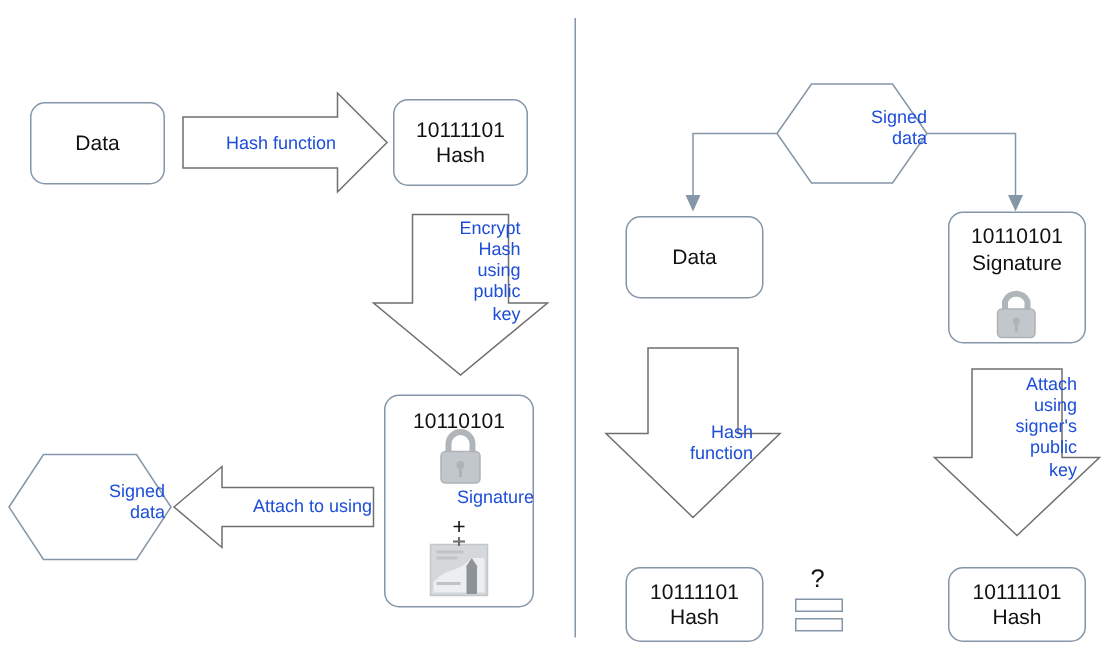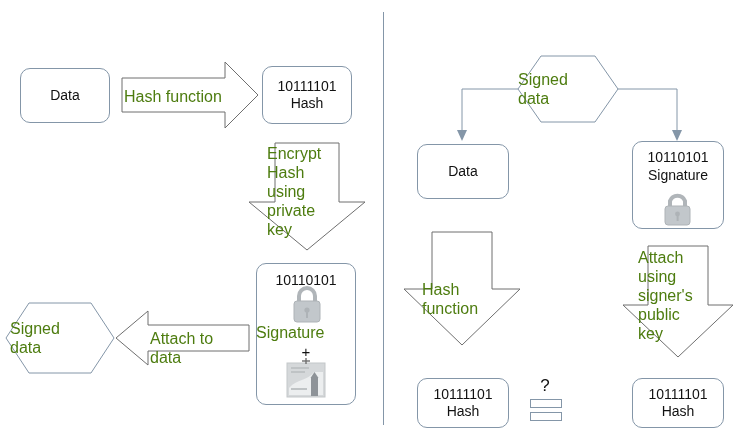--- a/index.html
+++ b/index.html
@@ -28,23 +28,23 @@
   }
   .rbox .ln{display:block;}
 
   svg{position:absolute;left:0;top:0;overflow:visible;}
   .stroke{fill:none;stroke:#8496a8;stroke-width:1;}
   .arrowShape{fill:#ffffff;stroke:#6f6f6f;stroke-width:1;}
   .hexShape{fill:#ffffff;stroke:#8496a8;stroke-width:1;}
 
   .lbl{
     position:absolute;
-    font-size:16px;
-    color:#4d7c0f;
-    text-align:left;
+    font-size:12px;
+    color:#1d4ed8;
+    text-align:right;
     line-height:1.18;
     white-space:pre-line;
   }
 
   .divider{
     position:absolute;
     left:383px;top:12px;
     width:1px;height:413px;
     background:#8496a8;
   }
@@ -86,21 +86,21 @@
     <span class="ln">10111101</span>
     <span class="ln">Hash</span>
   </div>
 
   <svg width="745" height="440">
     <polygon class="arrowShape" points="275,143 339,143 339,202 365,202 307,250 249,202 275,202"></polygon>
   </svg>
   <div class="lbl" style="left:267px;top:145px;width:80px;">Encrypt
 Hash
 using
-private
+public
 key</div>
 
   <div class="node rbox" style="left:256px;top:263px;width:100px;height:142px;justify-content:flex-start;padding-top:8px;">
     <span class="ln">10110101</span>
   </div>
 
   <svg class="lock" style="left:290px;top:286px;" width="34" height="38">
     <path d="M9 16 L9 10 a8 8 0 0 1 16 0 L25 16" fill="none" stroke="#b0b5b9" stroke-width="4"></path>
     <rect x="4" y="15" width="26" height="21" rx="3" fill="#c2c7cb" stroke="#aeb3b7" stroke-width="1"></rect>
     <circle cx="17" cy="24" r="2.6" fill="#aeb3b7"></circle>
@@ -117,21 +117,21 @@
     <rect x="7" y="30" width="16" height="2" fill="#bfc3c5"></rect>
     <rect x="27" y="20" width="7" height="18" fill="#8e9398"></rect>
     <path d="M30.5 14 l4 6 l-8 0 Z" fill="#8e9398"></path>
     <line x1="22" y1="0" x2="22" y2="6" stroke="#6f6f6f" stroke-width="1.4"></line>
     <line x1="18" y1="3" x2="26" y2="3" stroke="#6f6f6f" stroke-width="1.4"></line>
   </svg>
 
   <svg width="745" height="440">
     <polygon class="arrowShape" points="116,338 148,311 148,325 249,325 249,351 148,351 148,365"></polygon>
   </svg>
-  <div class="lbl" style="left:150px;top:330px;width:98px;">Attach to data</div>
+  <div class="lbl" style="left:150px;top:330px;width:98px;">Attach to using</div>
 
   <svg width="745" height="440">
     <polygon class="hexShape" points="6,338 29,303 91,303 114,338 91,373 29,373"></polygon>
   </svg>
   <div class="lbl" style="left:10px;top:320px;width:100px;"><span>Signed</span><br><span>data</span></div>
 
   <svg width="745" height="440">
     <polygon class="hexShape" points="518,89 541,56 595,56 618,89 595,122 541,122"></polygon>
 
     <path class="stroke" d="M518,89 L462,89 L462,133"></path>

